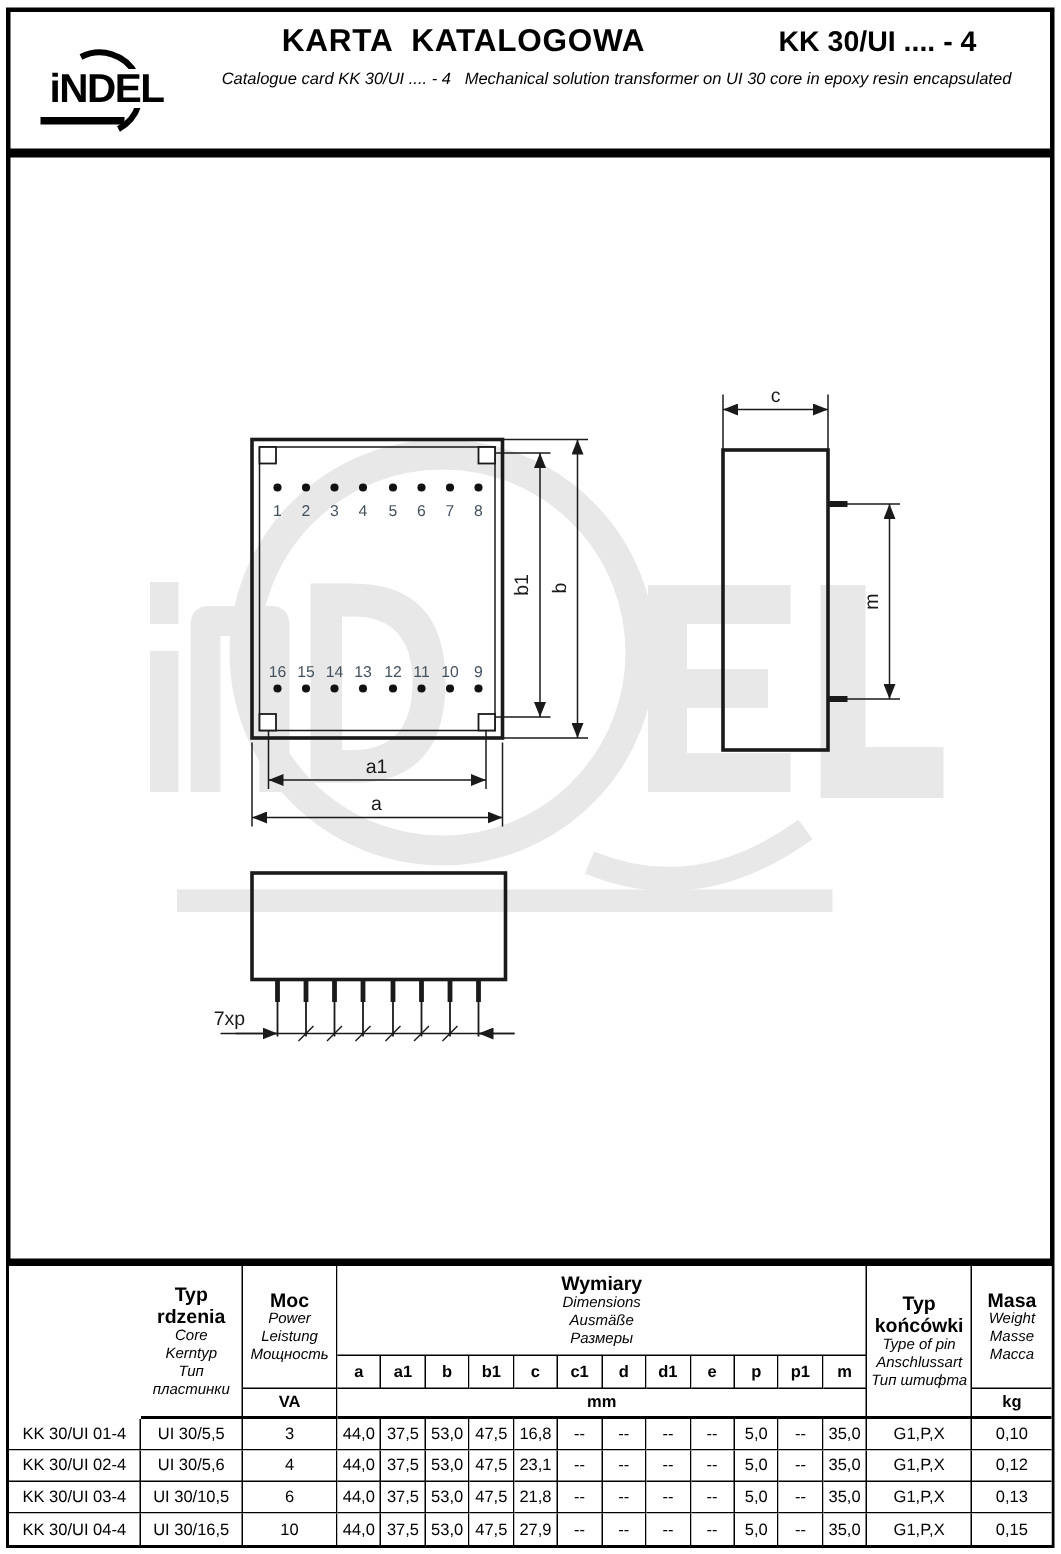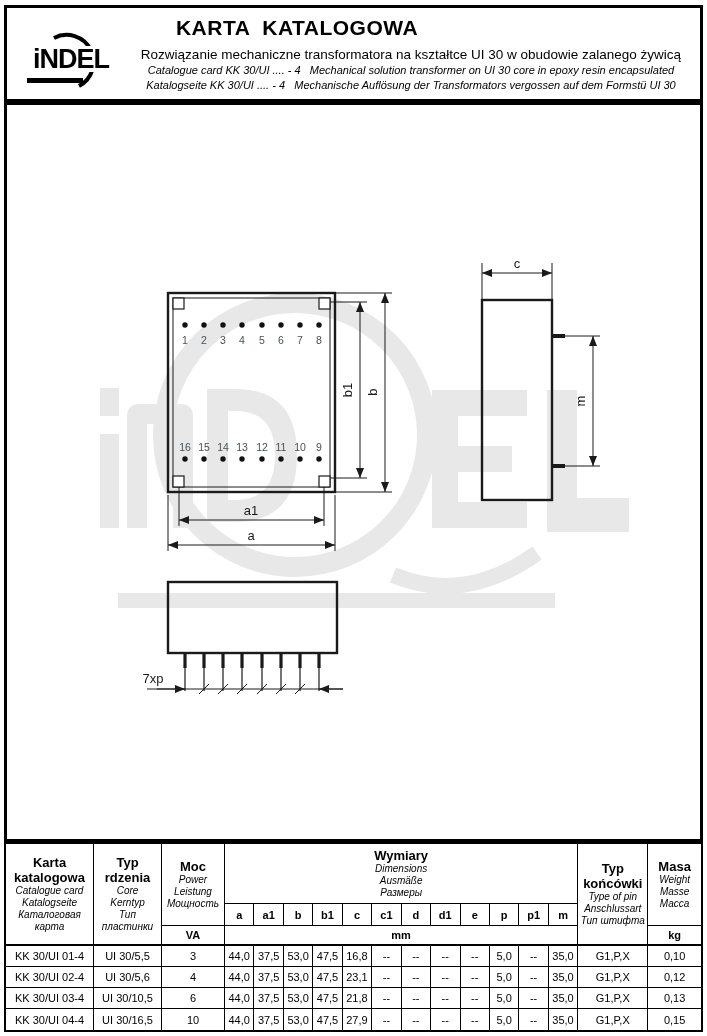--- a/index.html
+++ b/index.html
@@ -7,21 +7,21 @@
     width:707px;height:1036px;position:relative;background:#fff;
     font-family:"Liberation Sans",sans-serif;color:#000;overflow:hidden;
   }
   .box{position:absolute;box-sizing:border-box;border:3px solid #000;background:#fff;}
   #header-box{left:4px;top:5px;width:699px;height:97px;}
   #drawing-box{left:4px;top:102px;width:699px;height:740px;}
   #table-box{left:4px;top:842px;width:699px;position:absolute;box-sizing:border-box;}
 
   
   #logo{position:absolute;left:14px;top:12px;}
-  #main-title{position:absolute;left:140px;top:8px;width:300px;text-align:center;
+  #main-title{position:absolute;left:152px;top:8px;width:300px;text-align:center;
     font-size:21px;font-weight:bold;white-space:pre;letter-spacing:.5px;}
   #title-code{position:absolute;left:488px;top:10px;width:180px;text-align:center;
     font-size:19px;font-weight:bold;white-space:pre;}
   #subtitles{position:absolute;left:118px;top:38px;width:572px;text-align:center;}
   .sub-pl{font-size:13.5px;white-space:pre;line-height:17px;}
   .sub-it{font-size:11px;font-style:italic;white-space:pre;line-height:14.5px;}
 
   
   #grid{display:grid;box-sizing:border-box;width:699px;
     border:2.5px solid #000;
@@ -44,24 +44,23 @@
 <body>
 
 <div class="box" id="header-box">
   <svg id="logo" width="104" height="76" viewBox="0 0 104 76">
     <path d="M33,18 A26,26 0 1 1 58,66" fill="none" stroke="#000" stroke-width="4"></path>
     <rect x="4" y="26" width="92" height="26" fill="#fff"></rect>
     <text x="50" y="48" text-anchor="middle" font-size="27" font-weight="bold" letter-spacing="-1" fill="#000">iNDEL</text>
     <rect x="6" y="58" width="56" height="5" fill="#000"></rect>
   </svg>
   <div id="main-title">KARTA  KATALOGOWA</div>
+  <div id="title-code">KK 30/UI .... - 4</div>
   <div id="subtitles">
-    <div class="sub-pl">Rozwiązanie mechaniczne transformatora na kształtce UI 30 w obudowie zalanego żywicą</div>
     <div class="sub-it">Catalogue card KK 30/UI .... - 4   Mechanical solution transformer on UI 30 core in epoxy resin encapsulated</div>
-    <div class="sub-it">Katalogseite KK 30/UI .... - 4   Mechanische Auflösung der Transformators vergossen auf dem Formstü UI 30</div>
   </div>
 </div>
 
 <div class="box" id="drawing-box">
 <svg width="693" height="734" viewBox="0 0 693 734">
   <defs>
     <marker id="arr" markerUnits="userSpaceOnUse" markerWidth="12" markerHeight="8" refX="10" refY="4" orient="auto-start-reverse">
       <path d="M0,0 L10,4 L0,8 z" fill="#1a1a1a"></path>
     </marker>
   </defs>
@@ -199,28 +198,20 @@
     <line x1="269" y1="589" x2="279" y2="579"></line>
     <line x1="288" y1="589" x2="298" y2="579"></line>
   </g>
   <text x="146" y="578" fill="#1a1a1a" font-size="13" text-anchor="middle">7xp</text>
 </svg>
 </div>
 
 <div id="table-box">
  <div id="grid">
 
-  <div class="cell thick" style="grid-column:1;grid-row:1/4">
-    <span class="hc-main">Karta</span>
-    <span class="hc-main">katalogowa</span>
-    <span class="hc-it">Catalogue card</span>
-    <span class="hc-it">Katalogseite</span>
-    <span class="hc-it">Каталоговая</span>
-    <span class="hc-it">карта</span>
-  </div>
   <div class="cell thick" style="grid-column:2;grid-row:1/4">
     <span class="hc-main">Typ</span>
     <span class="hc-main">rdzenia</span>
     <span class="hc-it">Core</span>
     <span class="hc-it">Kerntyp</span>
     <span class="hc-it">Тип</span>
     <span class="hc-it">пластинки</span>
   </div>
   <div class="cell" style="grid-column:3;grid-row:1/3">
     <span class="hc-main">Moc</span>

